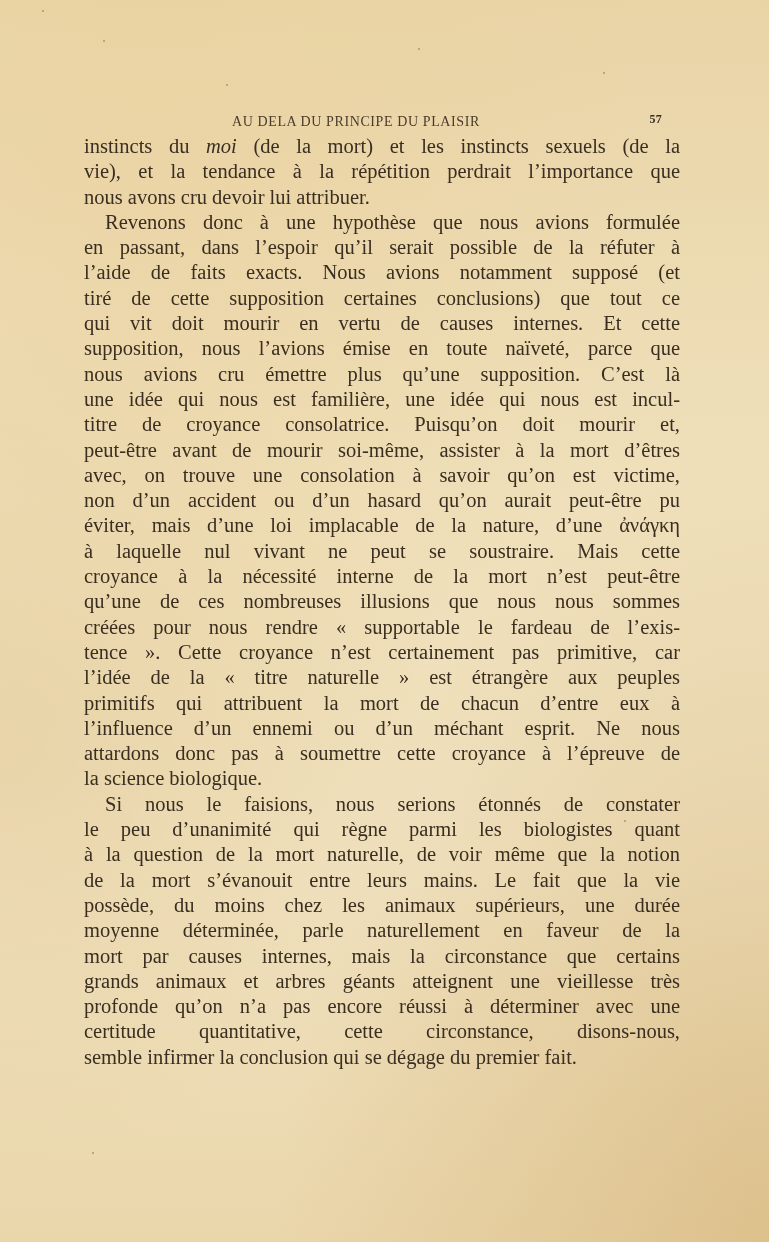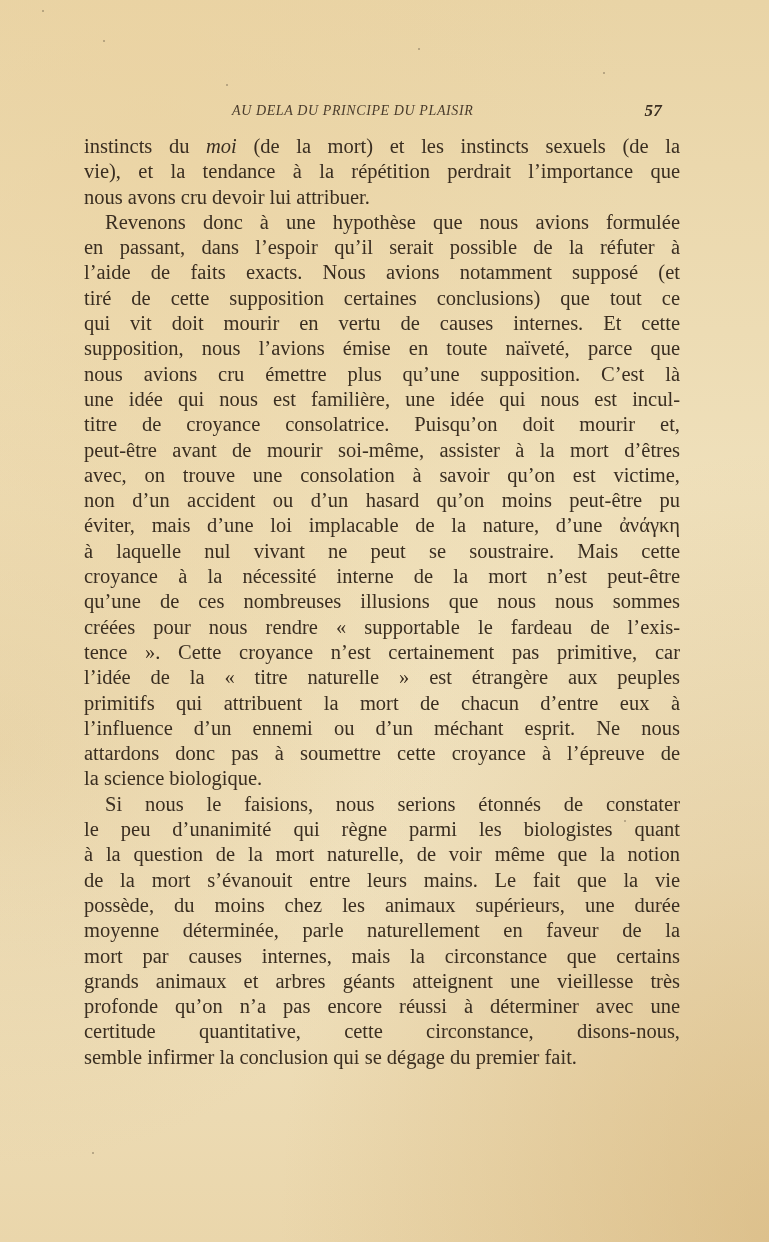--- a/index.html
+++ b/index.html
@@ -19,43 +19,42 @@
       background:
         radial-gradient(ellipse at 20% 10%, rgba(235,210,160,0.55) 0%, rgba(235,210,160,0) 55%),
         radial-gradient(ellipse at 100% 100%, rgba(210,175,115,0.55) 0%, rgba(210,175,115,0) 45%),
         radial-gradient(ellipse at 0% 60%, rgba(225,200,150,0.5) 0%, rgba(225,200,150,0) 40%),
         linear-gradient(180deg, #e9d4a6 0%, #efe0bb 40%, #f0e2c0 70%, #ead6ab 100%);
       font-family: "DejaVu Serif", "Liberation Serif", serif;
       color: #3b2f22;
     }
     .running-head {
       position: absolute;
-      top: 101px;
+      top: 112px;
       left: 232px;
       width: 430px;
       height: 20px;
       font-size: 13.5px;
       letter-spacing: 0.3px;
       color: #4a3c2c;
-      font-style: italic;
     }
     .running-head .title {
       position: absolute;
       left: 0;
       top: 2px;
       font-family: "Liberation Serif", serif;
       font-size: 14px;
       letter-spacing: 0.6px;
     }
     .running-head .folio {
       position: absolute;
       right: 0;
       top: 0;
       font-family: "Liberation Serif", serif;
-      font-size: 17px;
+      font-size: 12px;
       font-weight: bold;
       color: #3b2f22;
     }
     .body-text {
       position: absolute;
       top: 134px;
       left: 84px;
       width: 596px;
     }
     .line {
@@ -104,21 +103,21 @@
     <div class="line">en passant, dans l’espoir qu’il serait possible de la réfuter à</div>
     <div class="line">l’aide de faits exacts. Nous avions notamment supposé (et</div>
     <div class="line">tiré de cette supposition certaines conclusions) que tout ce</div>
     <div class="line">qui vit doit mourir en vertu de causes internes. Et cette</div>
     <div class="line">supposition, nous l’avions émise en toute naïveté, parce que</div>
     <div class="line">nous avions cru émettre plus qu’une supposition. C’est là</div>
     <div class="line">une idée qui nous est familière, une idée qui nous est incul-</div>
     <div class="line">titre de croyance consolatrice. Puisqu’on doit mourir et,</div>
     <div class="line">peut-être avant de mourir soi-même, assister à la mort d’êtres</div>
     <div class="line">avec, on trouve une consolation à savoir qu’on est victime,</div>
-    <div class="line">non d’un accident ou d’un hasard qu’on moins peut-être pu</div>
+    <div class="line">non d’un accident ou d’un hasard qu’on aurait peut-être pu</div>
     <div class="line">éviter, mais d’une loi implacable de la nature, d’une ἀνάγκη</div>
     <div class="line">à laquelle nul vivant ne peut se soustraire. Mais cette</div>
     <div class="line">croyance à la nécessité interne de la mort n’est peut-être</div>
     <div class="line">qu’une de ces nombreuses illusions que nous nous sommes</div>
     <div class="line">créées pour nous rendre « supportable le fardeau de l’exis-</div>
     <div class="line">tence ». Cette croyance n’est certainement pas primitive, car</div>
     <div class="line">l’idée de la « titre naturelle » est étrangère aux peuples</div>
     <div class="line">primitifs qui attribuent la mort de chacun d’entre eux à</div>
     <div class="line">l’influence d’un ennemi ou d’un méchant esprit. Ne nous</div>
     <div class="line">attardons donc pas à soumettre cette croyance à l’épreuve de</div>

